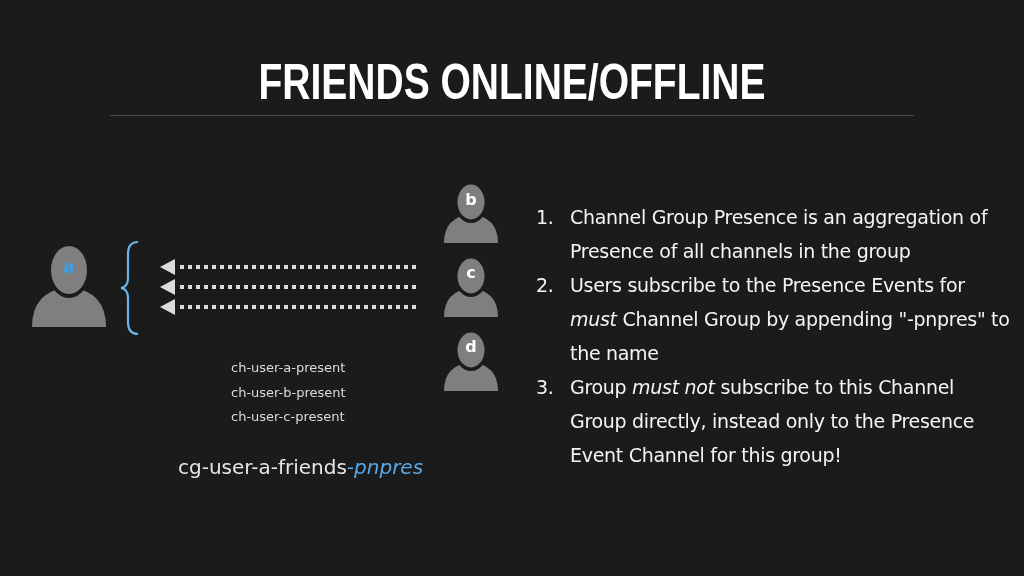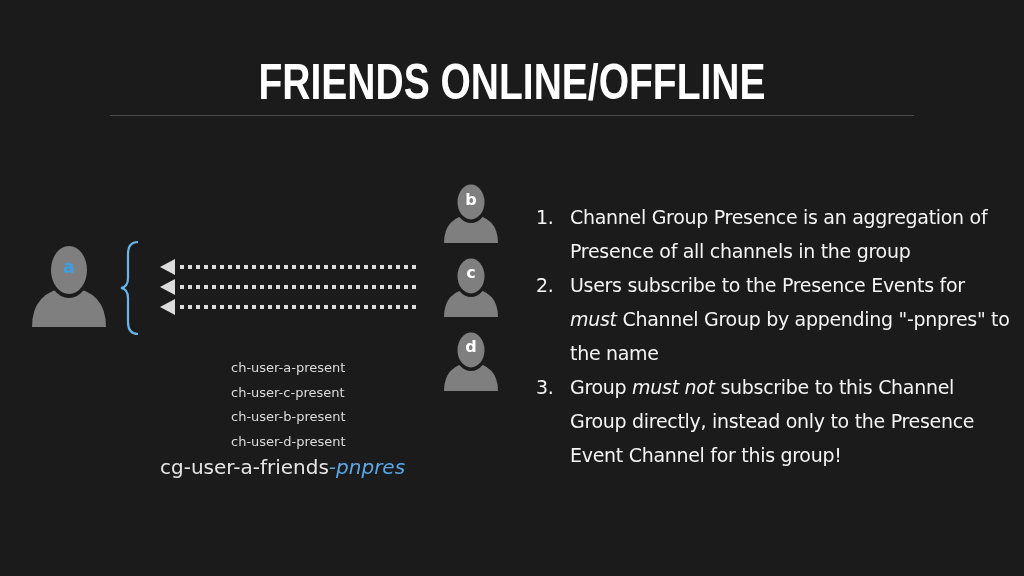--- a/index.html
+++ b/index.html
@@ -35,21 +35,21 @@
     font-weight: bold;
   }
   .brace { position: absolute; left: 118px; top: 240px; }
   .arrow { position: absolute; left: 160px; }
   .channels {
     position: absolute; left: 231px; top: 328px;
     font-family: "DejaVu Sans", sans-serif;
     font-size: 13px; line-height: 24.5px; color: #dcdcdc; margin-top: 28px;
   }
   .group-name {
-    position: absolute; left: 160px; top: 455px;
+    position: absolute; left: 178px; top: 455px;
     font-family: "DejaVu Sans", sans-serif;
     font-size: 20px; color: #e6e6e6;
   }
   .group-name .suffix { color: #5aa7e6; font-style: italic; }
   .list {
     position: absolute; left: 530px; top: 200px; width: 480px;
     font-family: "DejaVu Sans", sans-serif;
     font-size: 19px; line-height: 34px; color: #f5f5f5;
     list-style: none;
   }
@@ -110,23 +110,22 @@
   <svg width="56" height="60" viewBox="0 0 56 60">
     <path d="M1 59 Q1 33 28 30 Q55 33 55 59 Z" fill="#7f7f7f"></path>
     <ellipse cx="28" cy="19" rx="16" ry="20" fill="#1b1b1b"></ellipse>
     <ellipse cx="28" cy="18" rx="13.5" ry="17.5" fill="#7f7f7f"></ellipse>
   </svg>
   <div class="letter" style="top:5px; font-size:16px; color:#ffffff;">d</div>
 </div>
 
 <div class="channels">
   <div>ch-user-a-present</div>
+  <div>ch-user-b-present</div>
   <div>ch-user-c-present</div>
-  <div>ch-user-b-present</div>
-  <div>ch-user-d-present</div>
 </div>
 
 <div class="group-name"><span>cg-user-a-friends</span><span class="suffix">-pnpres</span></div>
 
 <ol class="list">
   <li>
     <span class="num">1.</span>
     <span>Channel Group Presence is an aggregation of Presence of all channels in the group</span>
   </li>
   <li>

